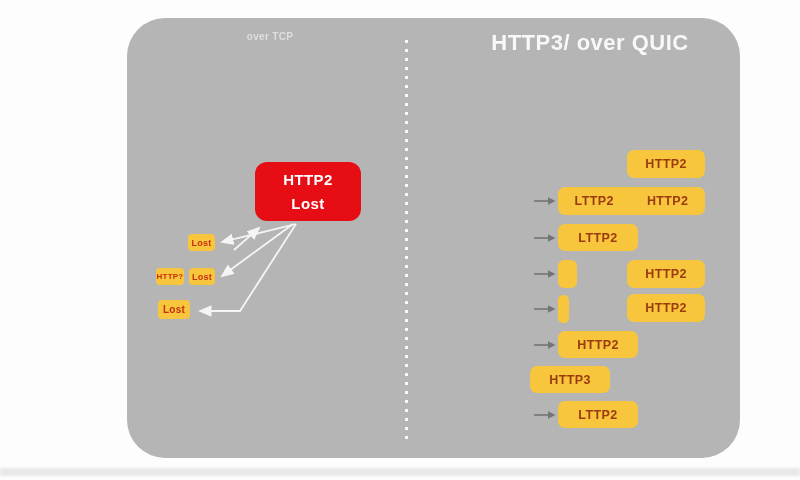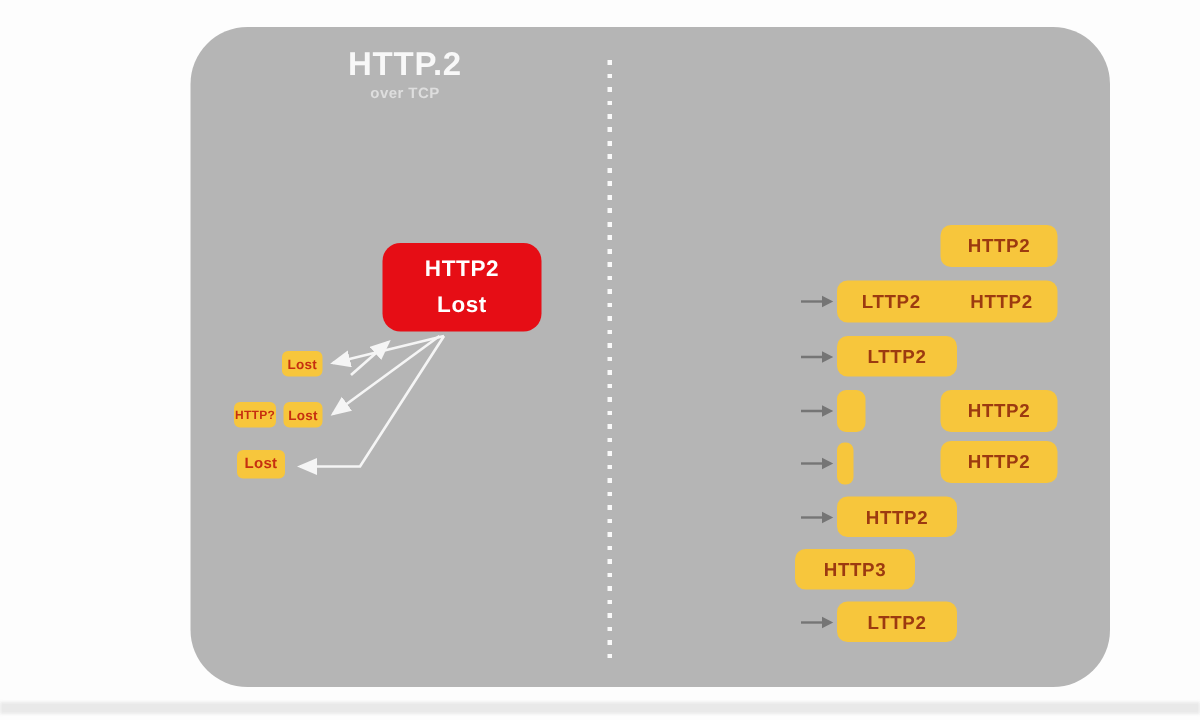--- a/index.html
+++ b/index.html
@@ -35,24 +35,24 @@
 </style>
 </head>
 <body>
 
 <div class="stage">
 
   <div class="panel"></div>
   <div class="divider"></div>
 
   <div class="hdr hdr-left">
-    <div class="title">HTTP.2</div>
     <div class="subtitle">over TCP</div>
   </div>
   <div class="hdr hdr-right">
+    <div class="title">HTTP3/ over QUIC</div>
   </div>
 
   <div class="redbox">
     <span>HTTP2</span>
     <span>Lost</span>
   </div>
 
   <div class="chip chip-1">Lost</div>
   <div class="chip chip-2a">HTTP?</div>
   <div class="chip chip-2b">Lost</div>

